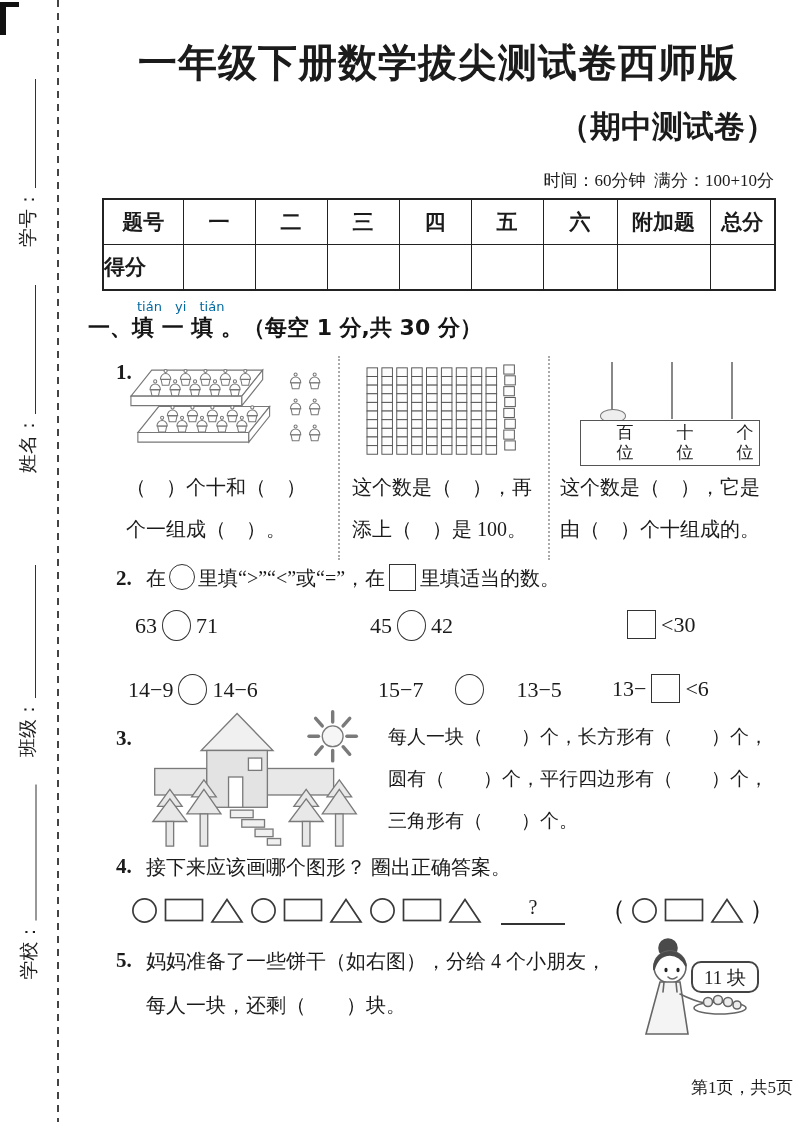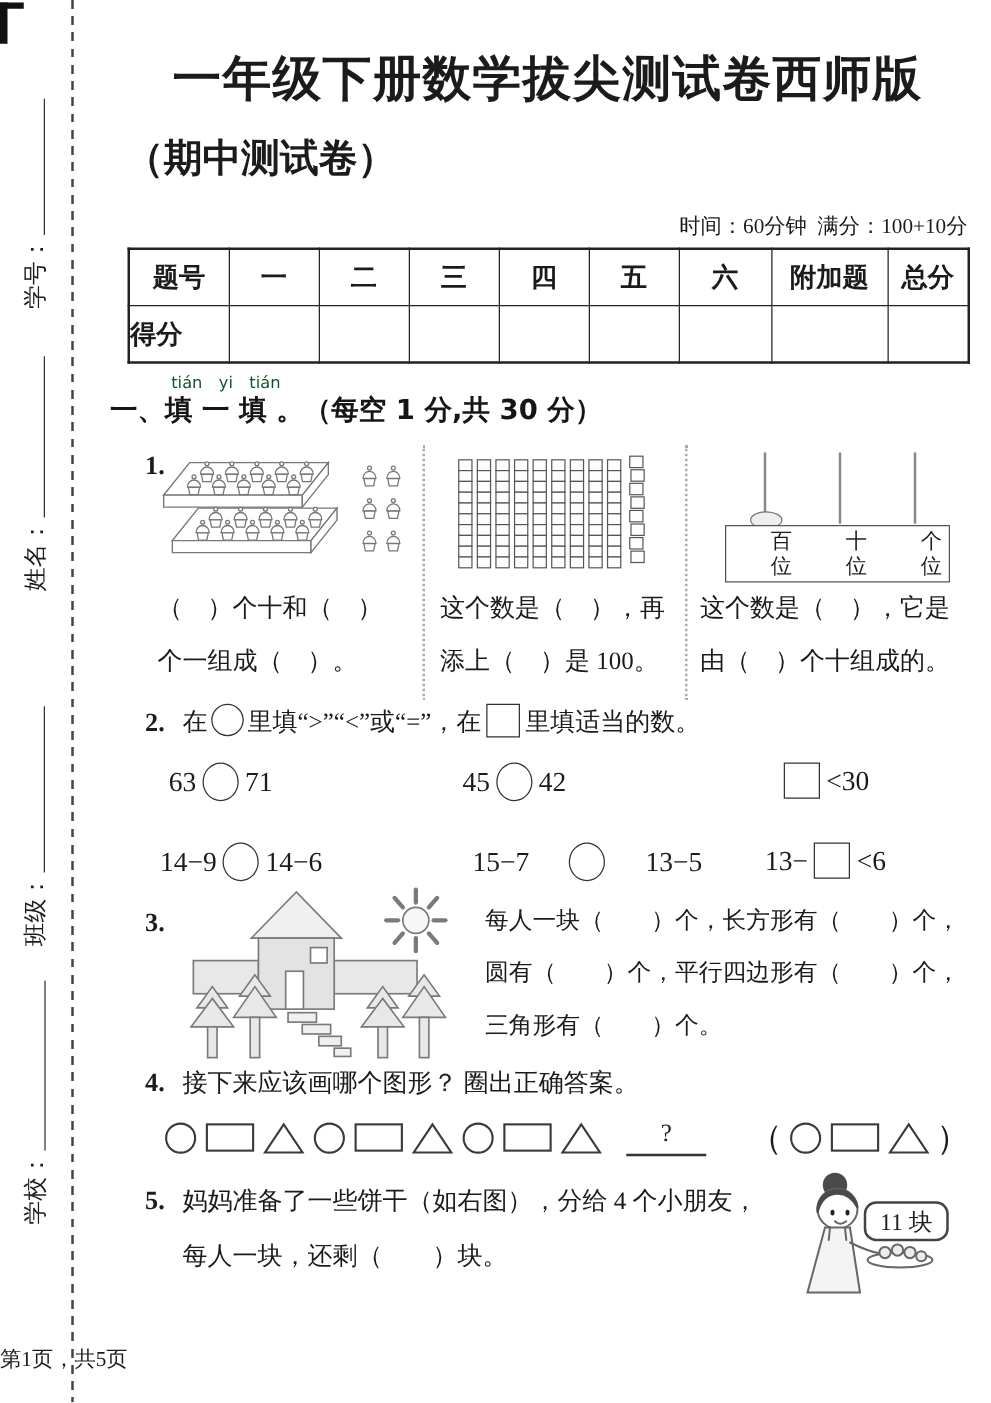--- a/index.html
+++ b/index.html
@@ -13,32 +13,32 @@
   .binding-line{position:absolute;left:57px;top:0;width:2px;height:1122px;
         background:repeating-linear-gradient(#444 0 7px,transparent 7px 13px);}
   
   .side-group{position:absolute;height:26px;display:flex;align-items:flex-end;
         transform:rotate(-90deg);white-space:nowrap;font-size:19px;}
   .side-line{flex:1 1 auto;border-bottom:1.6px solid #333;height:1px;margin:0 2px 5px 2px;}
   
   .main{position:absolute;left:100px;top:0;width:676px;height:1122px;}
   .title{position:absolute;top:36px;left:0;width:100%;text-align:center;
         font-size:39px;font-weight:600;letter-spacing:1px;}
-  .subtitle{position:absolute;top:106px;left:0;width:100%;text-align:left;
+  .subtitle{position:absolute;top:106px;left:0;width:100%;text-align:right;
         font-size:31px;font-weight:600;}
   .meta{position:absolute;top:169px;right:2px;font-size:17px;white-space:pre;}
   
   table.score{position:absolute;top:198px;left:2px;border-collapse:collapse;
         table-layout:fixed;width:672px;}
   table.score td,table.score th{border:1.8px solid #222;height:44px;
         font-size:21px;font-weight:600;padding:0;}
   table.score{border:2.5px solid #222;}
   
   .pinyin{position:absolute;top:299px;left:37px;font-family:"DejaVu Sans",sans-serif;
-        font-size:13px;color:#14532d;word-spacing:9px;}
+        font-size:13px;color:#0369a1;word-spacing:9px;}
   .sec-heading{position:absolute;top:313px;left:-12px;font-family:"DejaVu Sans",sans-serif;
         font-size:22px;font-weight:bold;color:#151515;}
   .qnum{position:absolute;font-size:21px;font-weight:bold;}
   .qtext{position:absolute;font-size:20px;line-height:42px;}
   
   .vdots{position:absolute;top:356px;height:204px;width:0;border-left:2px dotted #aaa;}
   .q1img{position:absolute;}
   .q1col{position:absolute;top:466px;font-size:20px;line-height:42px;}
   .abacus{position:absolute;left:470px;top:362px;width:200px;height:102px;}
   .abacus .rod{position:absolute;top:0;width:2px;height:57px;background:#888;}
@@ -58,21 +58,21 @@
         border-radius:50%;background:#fff;}
   .cmp-box{display:inline-block;width:27px;height:27px;border:1.7px solid #333;background:#fff;}
   
   .pattern-row{position:absolute;left:28px;top:892px;display:flex;align-items:center;}
   .pattern-row svg{margin:0 3px;}
   .q-underline{display:inline-block;width:64px;margin:0 10px 0 16px;border-bottom:2px solid #333;
         text-align:center;font-size:20px;height:28px;line-height:24px;}
   .paren{font-size:27px;margin:0 2px;}
   .opt-group{display:flex;align-items:center;margin-left:22px;}
   
-  .footer{position:absolute;top:1076px;left:0;width:100%;text-align:left;font-size:17px;}
+  .footer{position:absolute;top:1076px;left:0;width:100%;text-align:right;font-size:17px;}
 </style>
 </head>
 <body>
 
 <div class="page">
 
   <div class="corner-mark"></div>
   <div class="binding-line"></div>
 
   <div class="side-group" style="left:-57px;top:149px;width:170px;">

